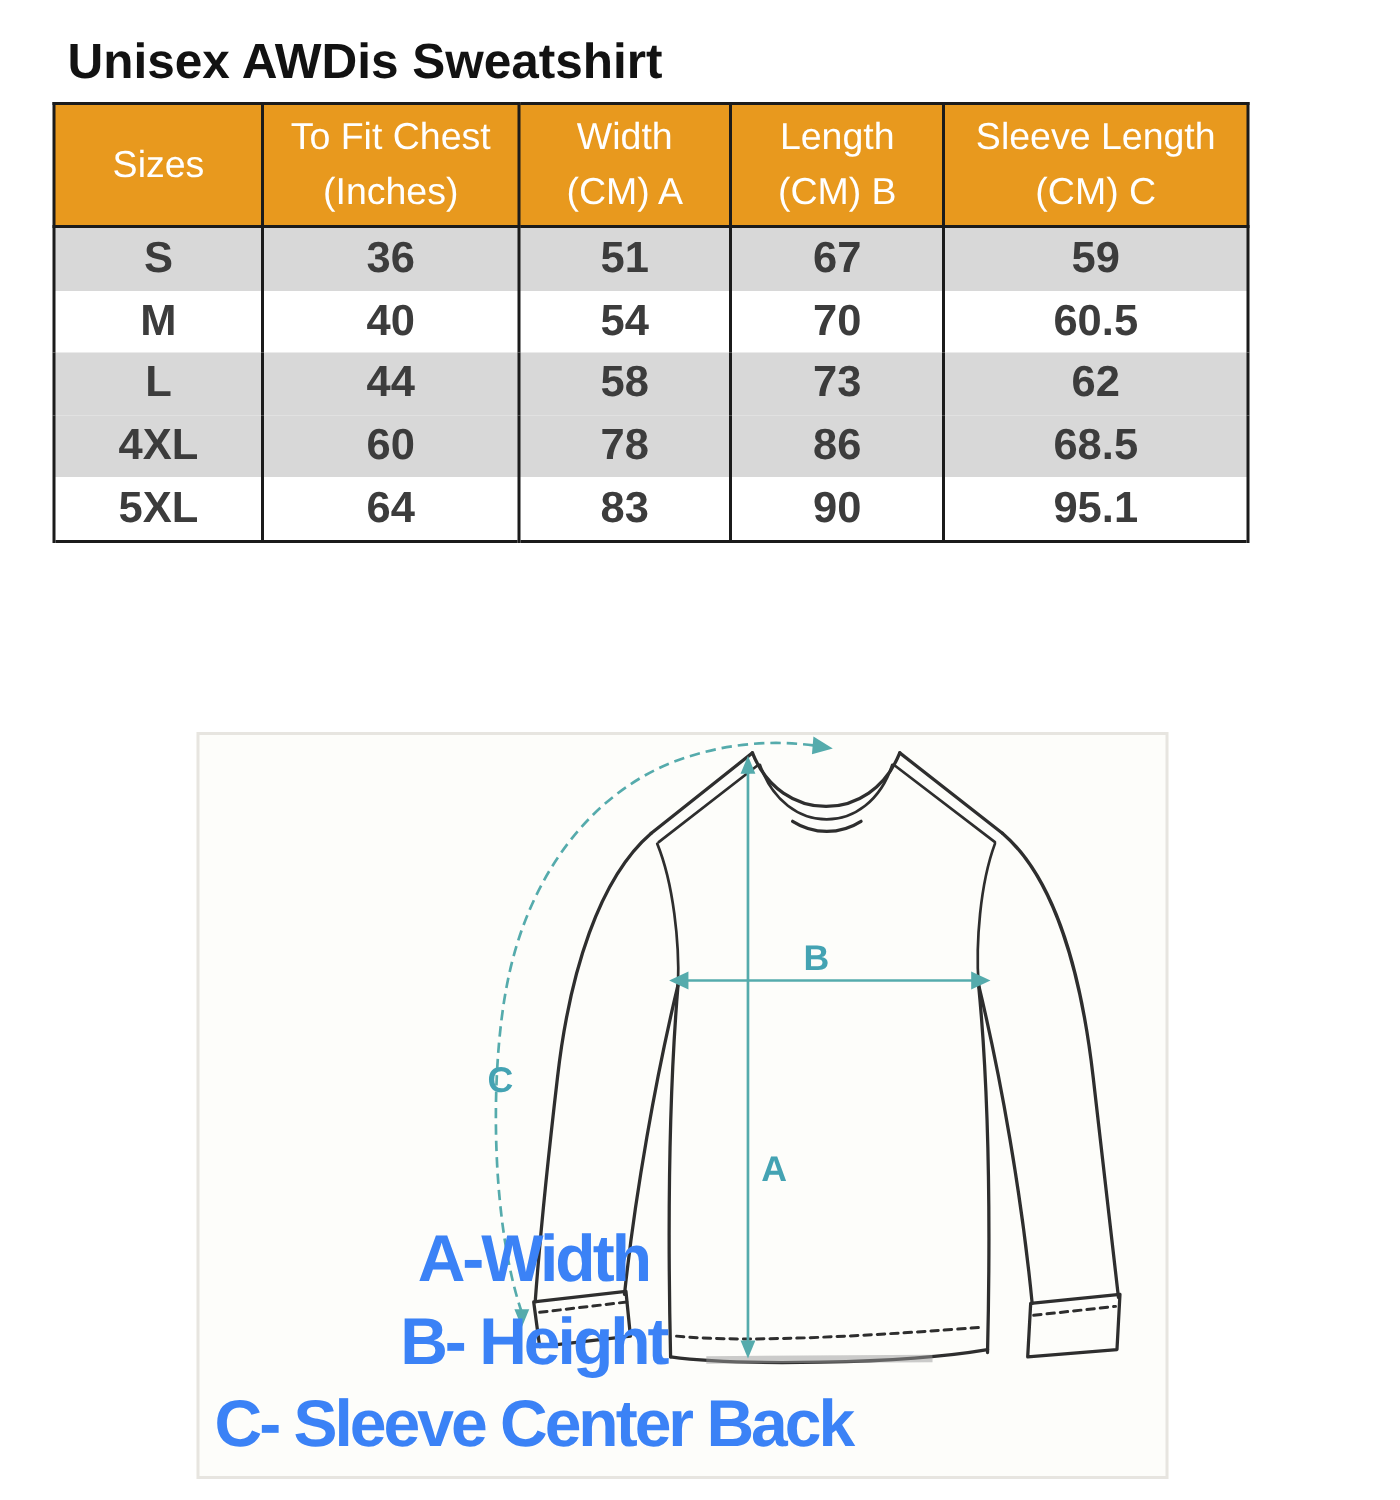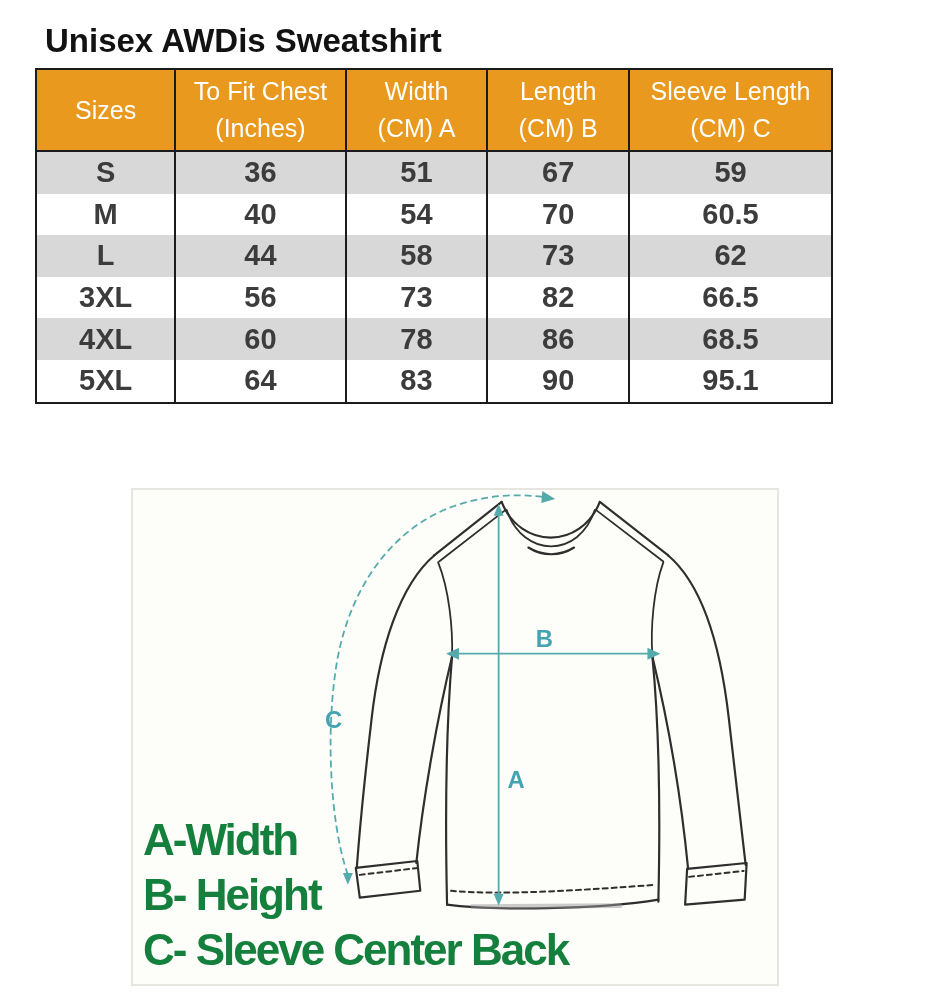--- a/index.html
+++ b/index.html
@@ -48,22 +48,22 @@
   .teal{stroke:var(--annotation-teal,#55ABAC);fill:none;stroke-width:1.8;}
   .teal-dash{stroke-dasharray:7 4;}
   .teal-fill{fill:var(--annotation-teal,#55ABAC);stroke:none;}
   .marker-letter{
     fill:var(--marker-teal,#44A3B3);
     font-family:"Liberation Sans","DejaVu Sans",sans-serif;
     font-size:24px;font-weight:bold;
   }
   .legend{
     position:absolute;left:10px;top:322px;
-    color:#15803d;font-weight:bold;font-size:44px;line-height:55px;
-    letter-spacing:-2px;white-space:nowrap;
+    color:#3b82f6;font-weight:bold;font-size:44px;line-height:55px;
+    letter-spacing:-2px;white-space:nowrap;text-align:center;
   }
 </style>
 </head>
 <body>
 
 <div class="page">
 
   <h1 class="page-title">Unisex AWDis Sweatshirt</h1>
 
   <table class="size-table">
@@ -112,27 +112,20 @@
           <td>70</td>
           <td>60.5</td>
         </tr>
         <tr class="stripe">
           <td>L</td>
           <td>44</td>
           <td>58</td>
           <td>73</td>
           <td>62</td>
         </tr>
-        <tr>
-          <td>3XL</td>
-          <td>56</td>
-          <td>73</td>
-          <td>82</td>
-          <td>66.5</td>
-        </tr>
         <tr class="stripe">
           <td>4XL</td>
           <td>60</td>
           <td>78</td>
           <td>86</td>
           <td>68.5</td>
         </tr>
         <tr>
           <td>5XL</td>
           <td>64</td>

